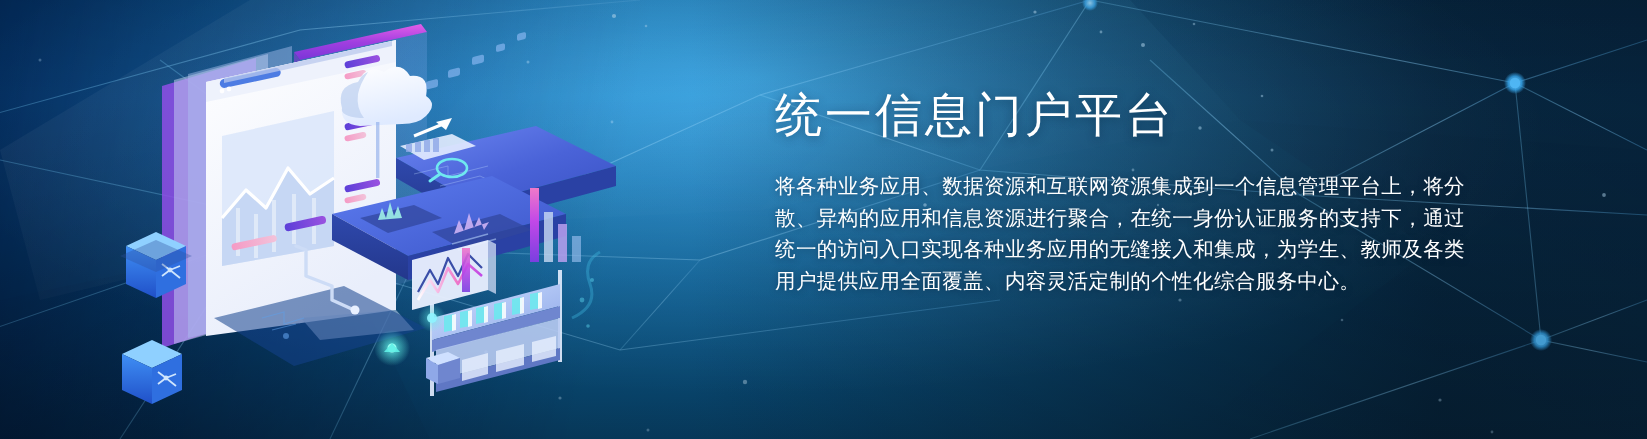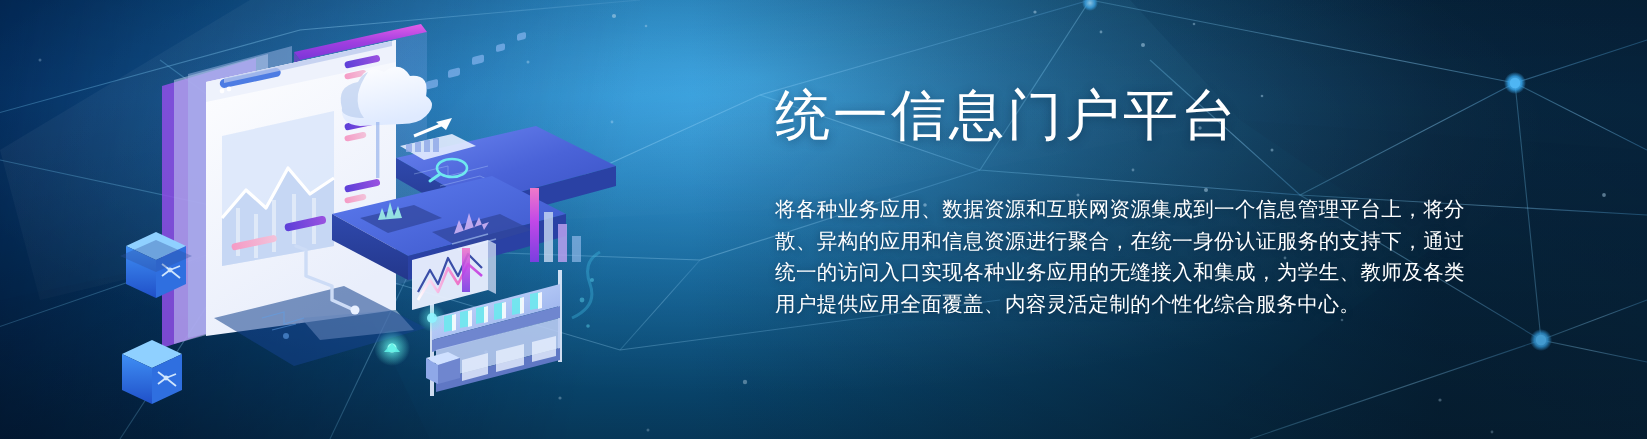--- a/index.html
+++ b/index.html
@@ -39,30 +39,30 @@
   }
   .bg-net{ position:absolute; inset:0; }
 
   
   .copy{
     position:absolute;
     left:775px; top:86px;
     width:700px;
   }
   .title{
-    font-size:55px;
+    font-size:47px;
     line-height:58px;
     color:#ffffff;
     font-weight:400;
     letter-spacing:3px;
     text-shadow:0 2px 10px rgba(0,30,60,.45);
     white-space:nowrap;
   }
   .desc{
-    margin-top:50px;
+    margin-top:27px;
     font-size:20.5px;
     line-height:31.5px;
     color:#ffffff;
     font-weight:400;
     letter-spacing:.4px;
     text-shadow:0 1px 6px rgba(0,25,50,.5);
     width:690px;
     text-align:justify;
     text-justify:inter-ideograph;
   }

